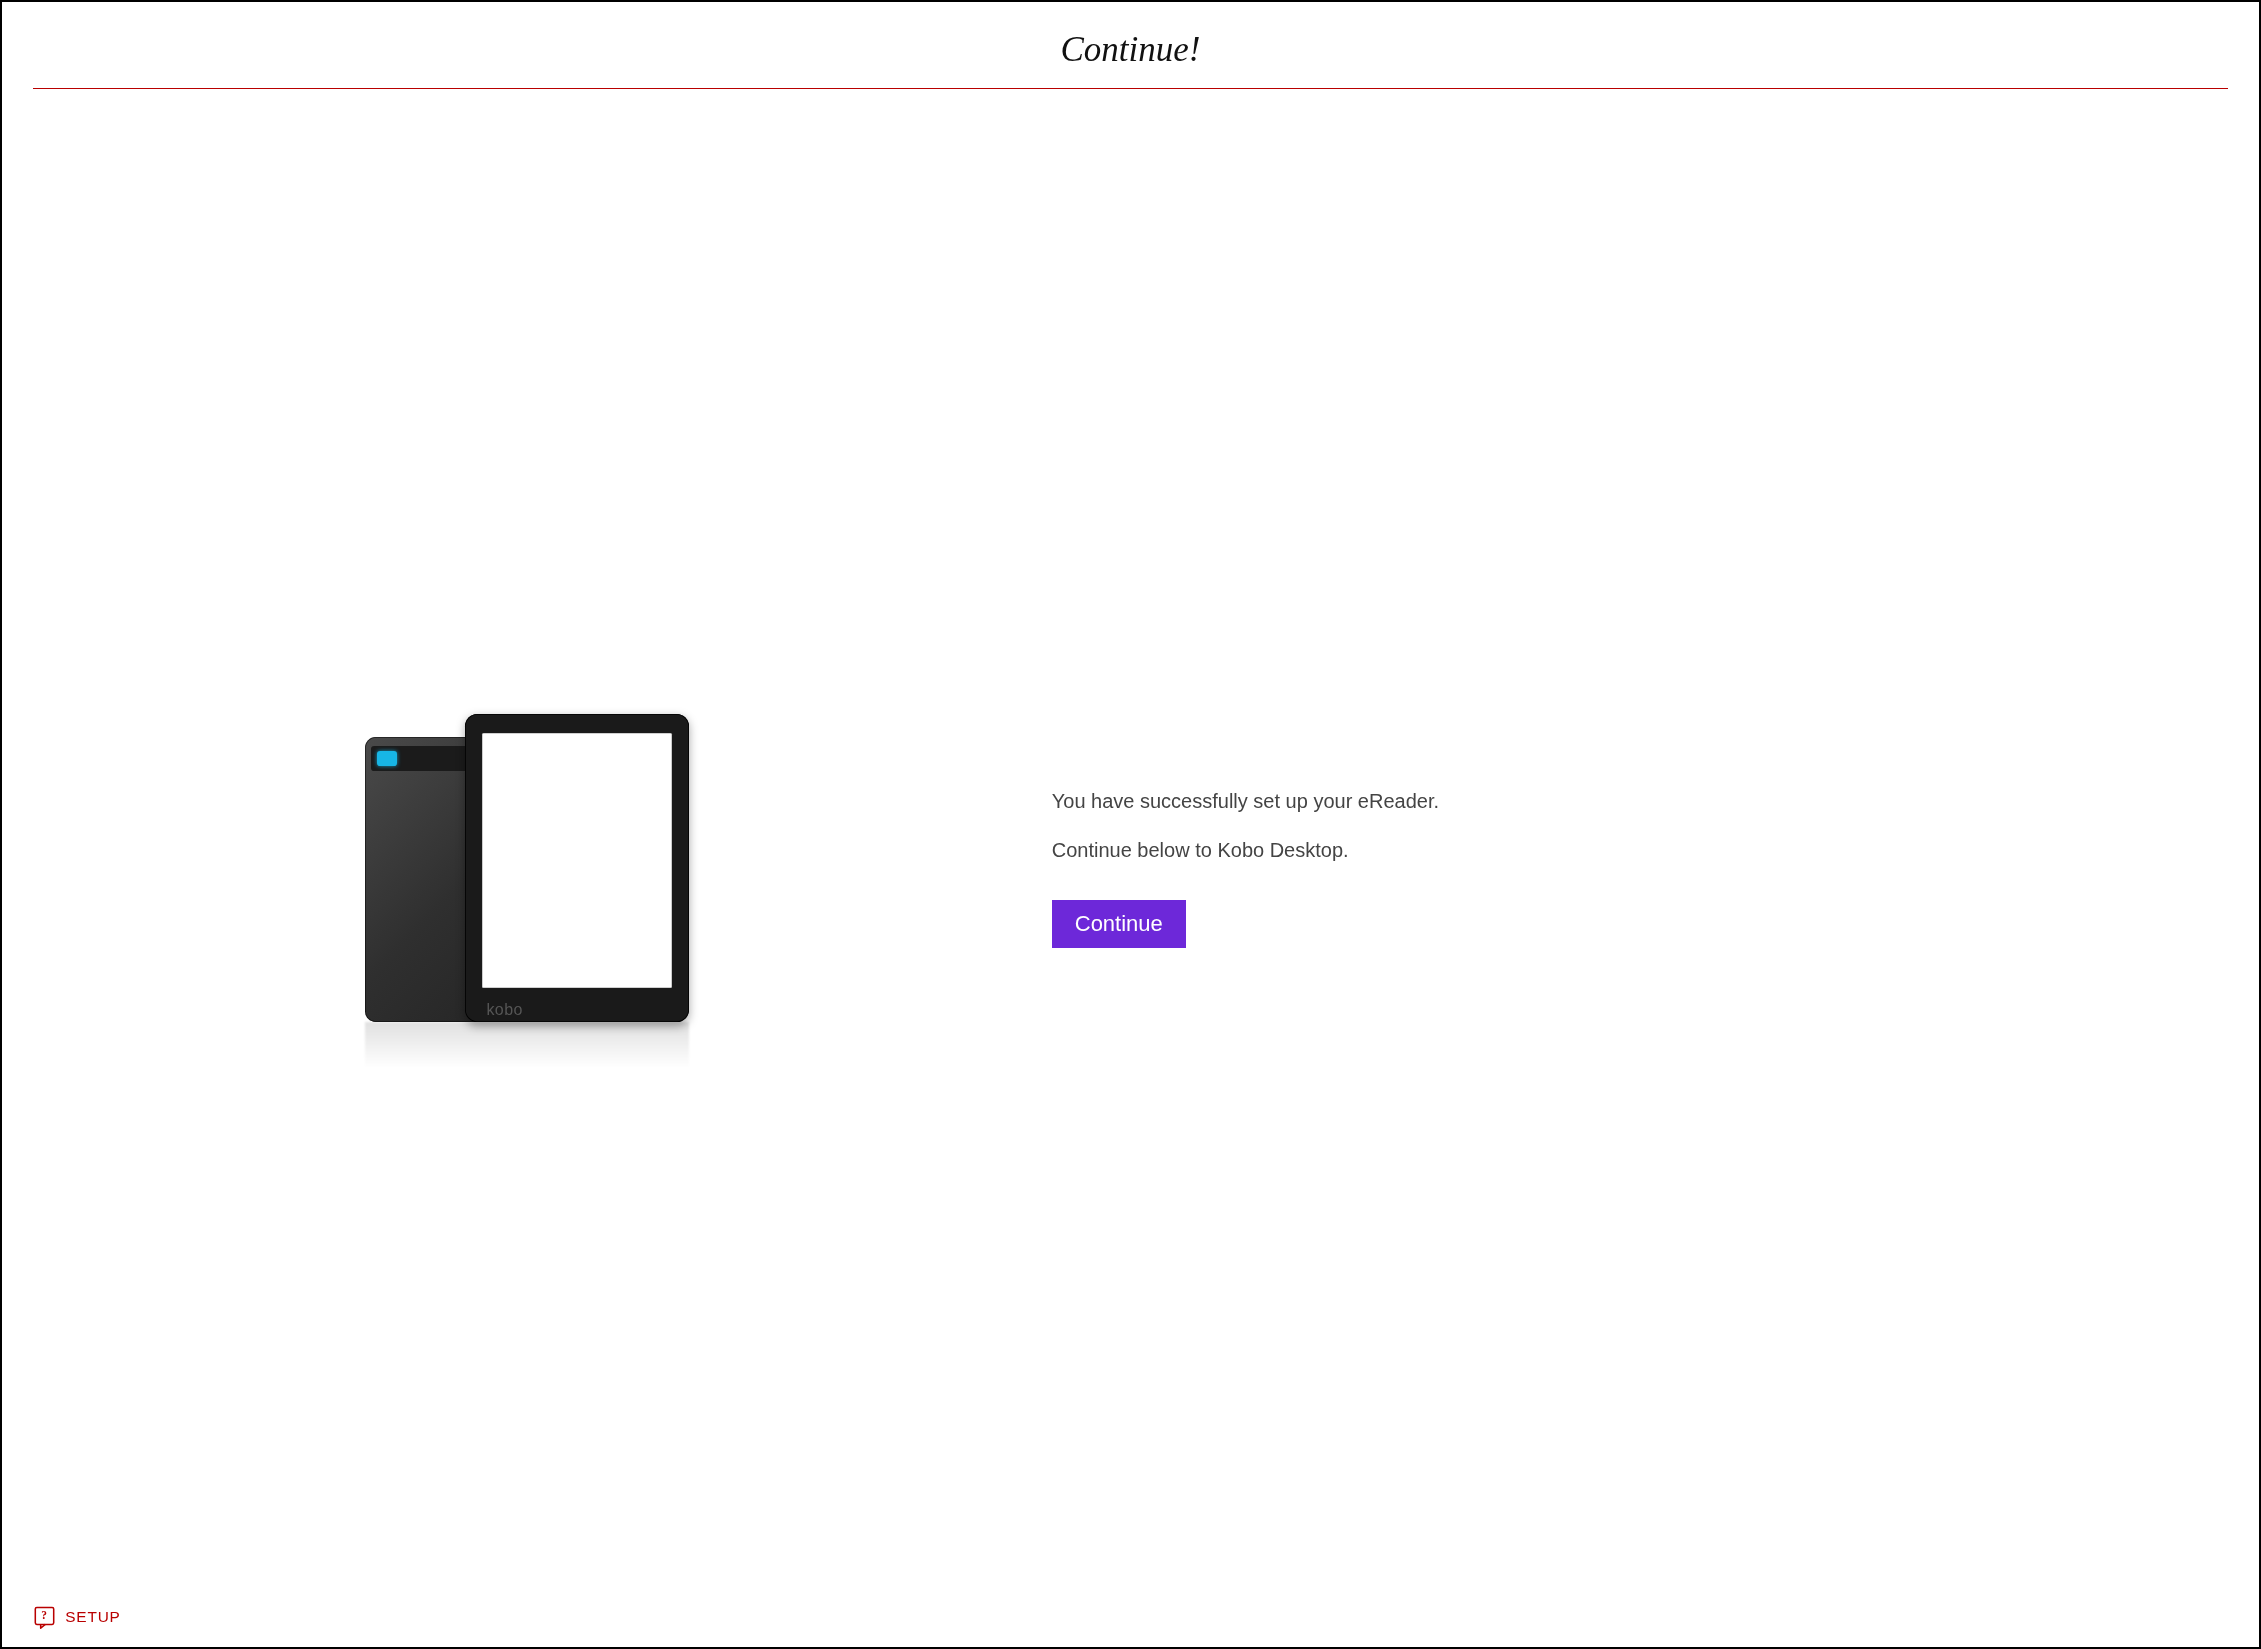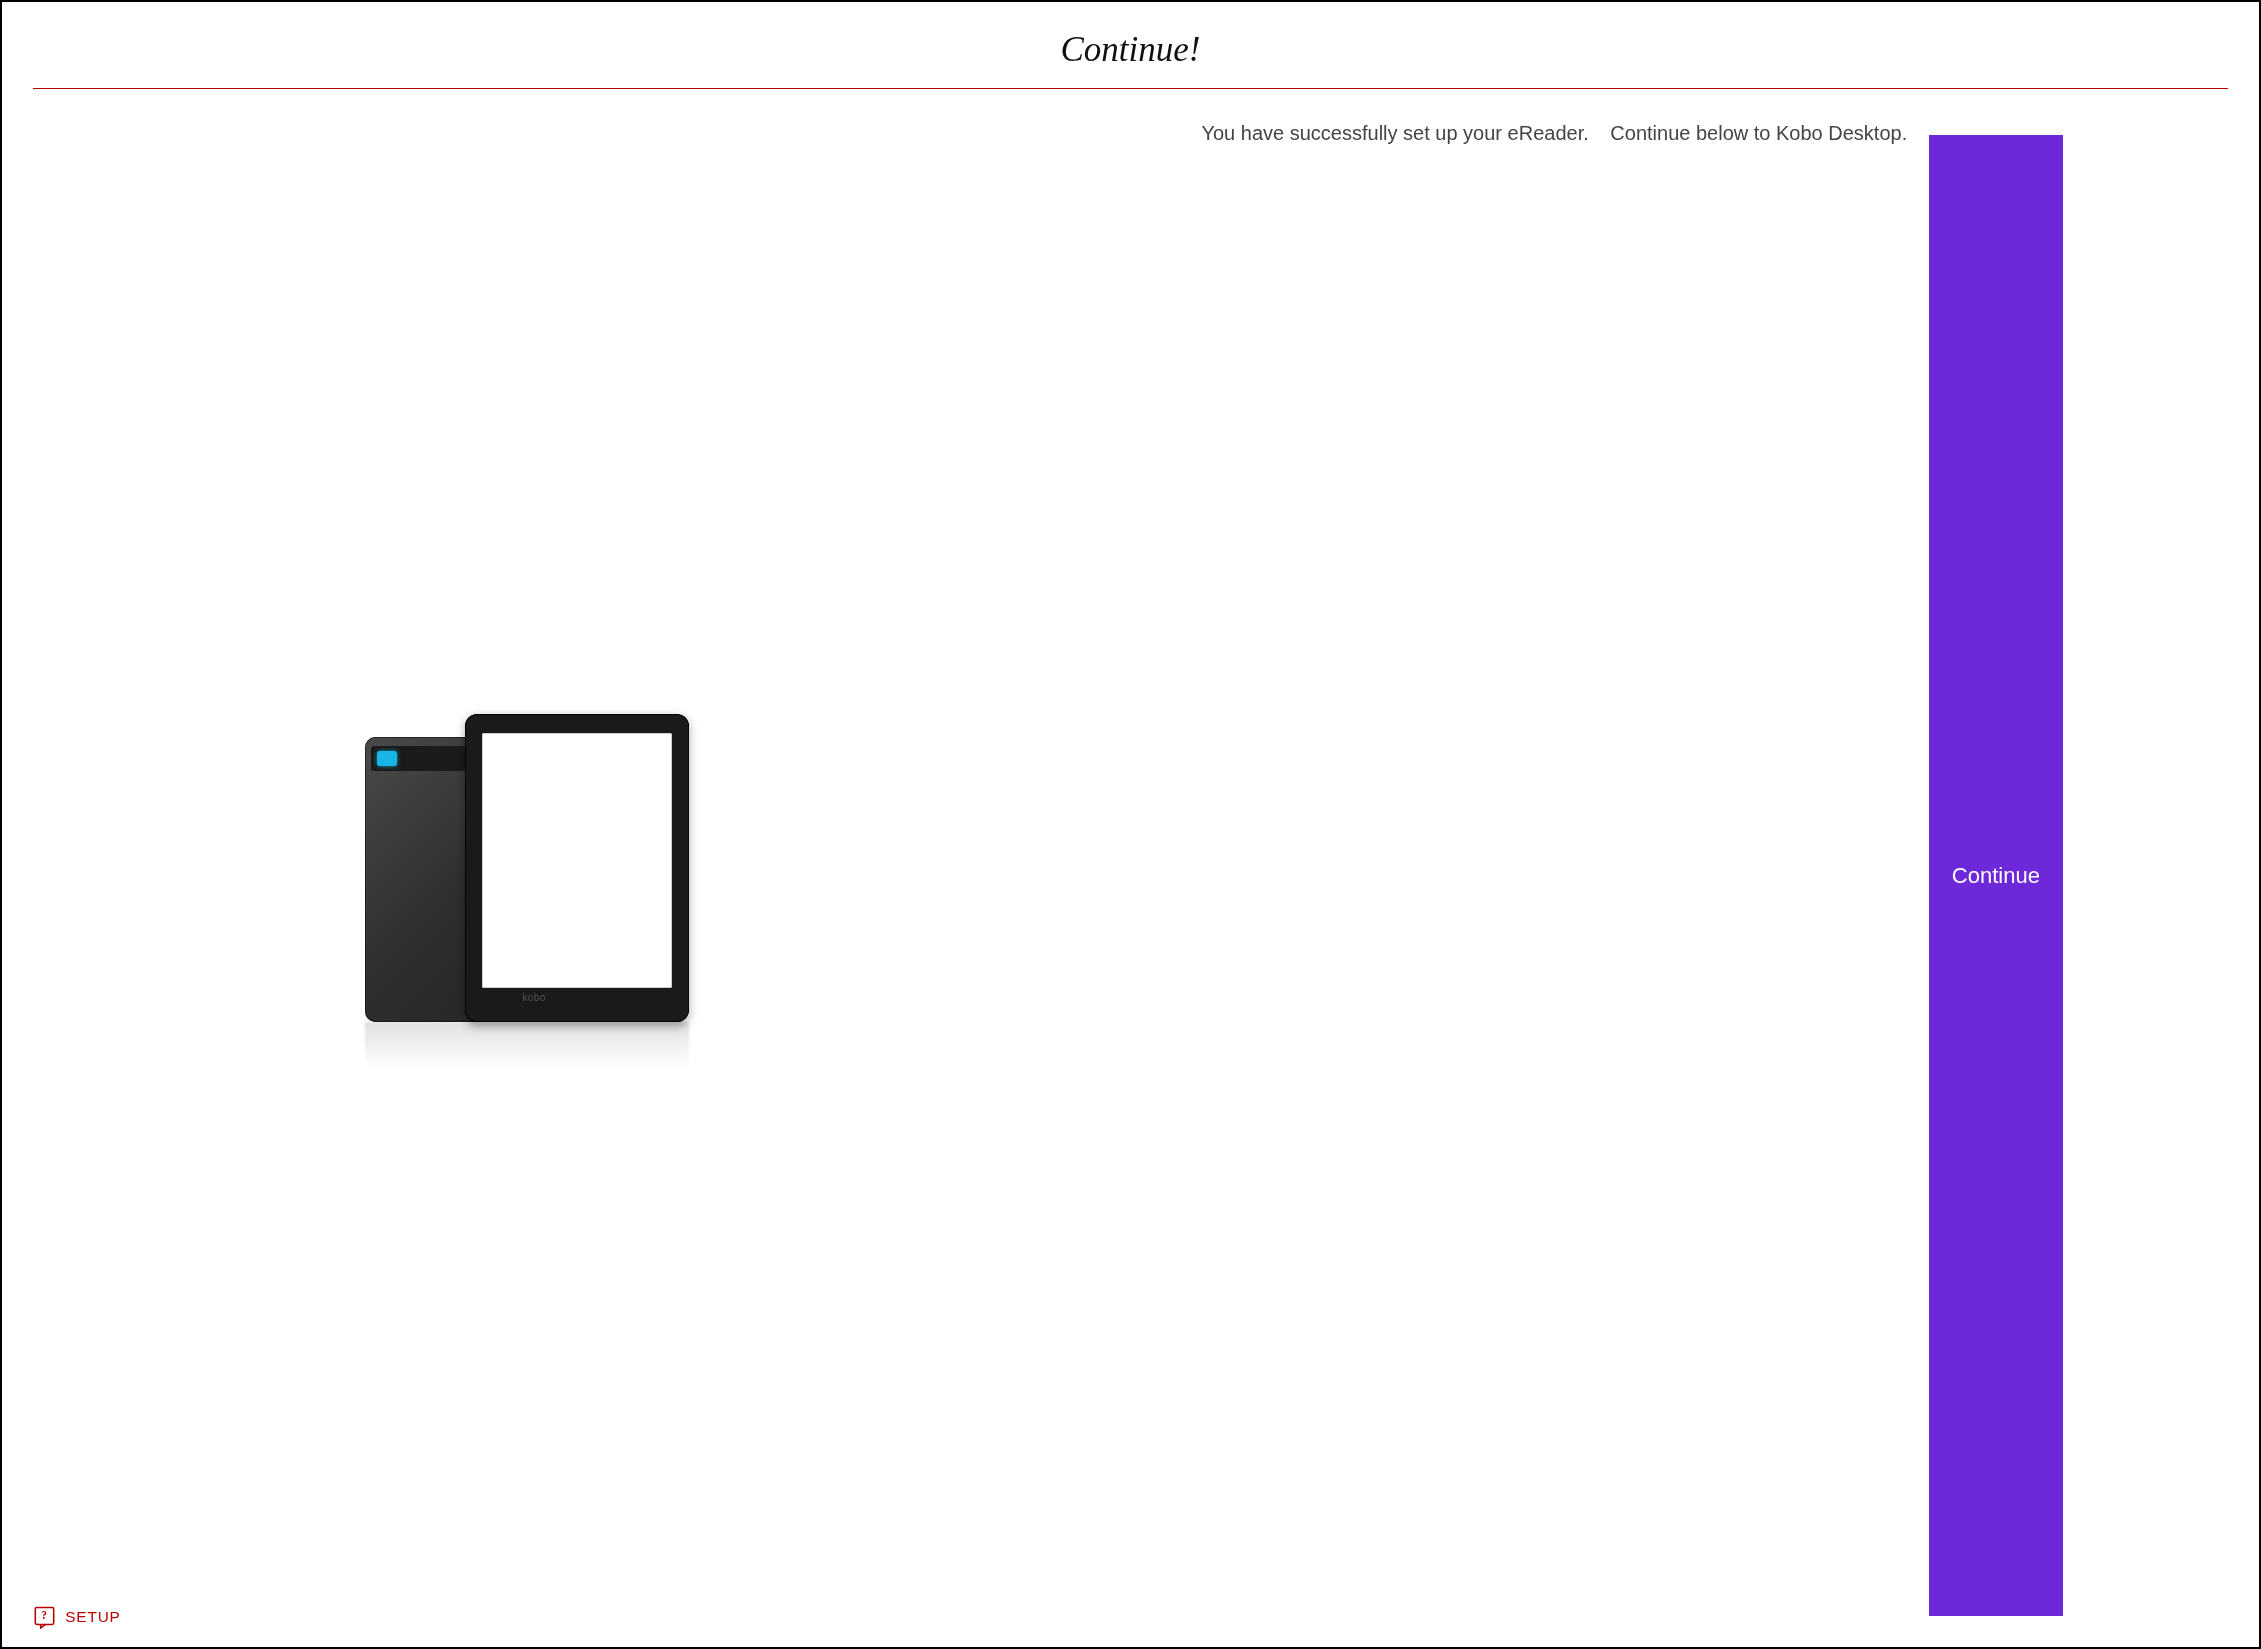--- a/index.html
+++ b/index.html
@@ -57,21 +57,21 @@
   .left {
     flex: 0 0 45%;
     display: flex;
     align-items: center;
     justify-content: center;
     padding-top: 31px;
   }
   .right {
     flex: 1;
     display: flex;
-    flex-direction: row;
+    flex-direction: column;
     justify-content: center;
     gap: 21.6px;
     padding-right: 15.4px;
   }
   .msg {
     font-size: 20px;
     color: #444;
     line-height: 1.35;
   }
   .btn {
@@ -129,25 +129,24 @@
   }
   .device-front .screen {
     position: absolute;
     top: 18.5px; left: 17px; right: 17px; bottom: 34px;
     background: #fff;
     border-radius: 1.5px;
     box-shadow: inset 0 0 0 0.8px rgba(0,0,0,.25);
   }
   .device-front .brand {
     position: absolute;
-    bottom: 19px; left: 21.6px;
+    bottom: 3px; left: 21.6px;
     color: #555;
-    font-size: 10px;
+    font-size: 16px;
     letter-spacing: 0.4px;
-    margin-left: 36px;
   }
   .reflection {
     position: absolute;
     left: 0; right: 0;
     top: 308px;
     height: 46px;
     background: linear-gradient(to bottom, rgba(0,0,0,.12), rgba(0,0,0,0));
     transform: scaleY(1);
     filter: blur(0.8px);
   }

